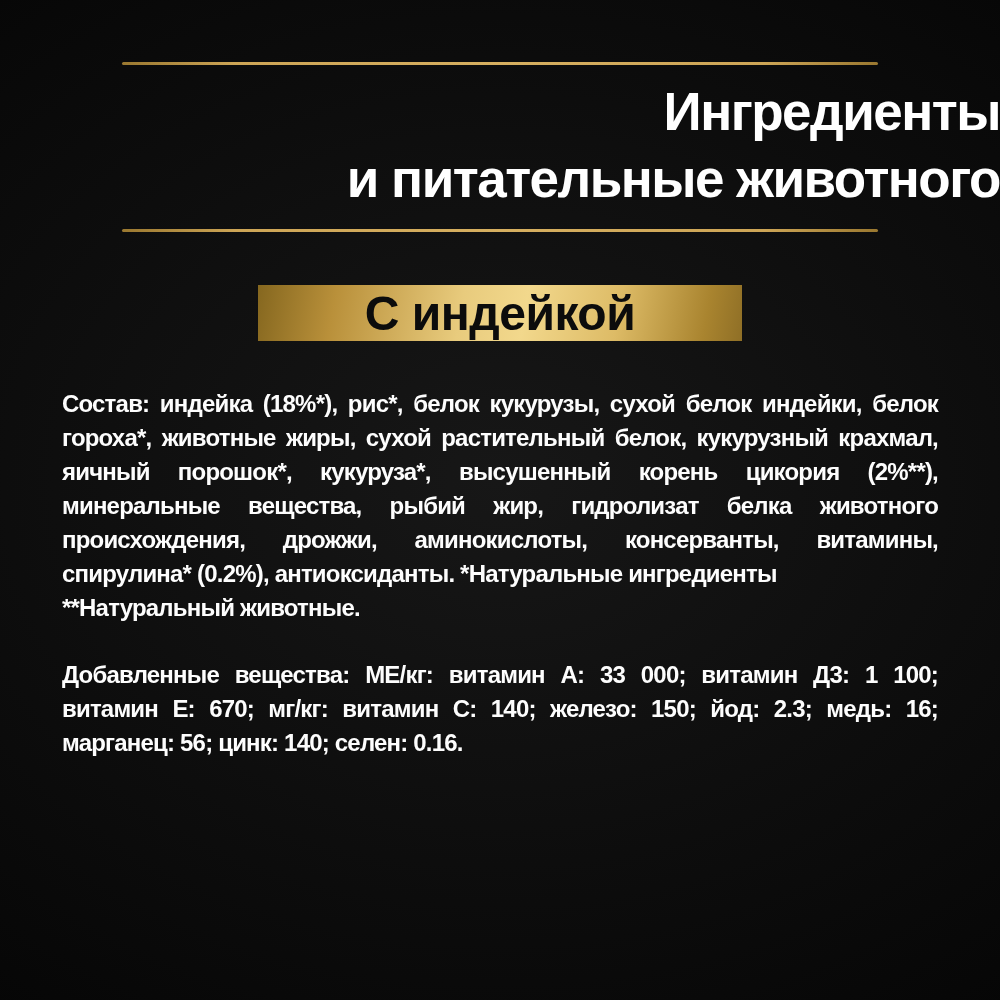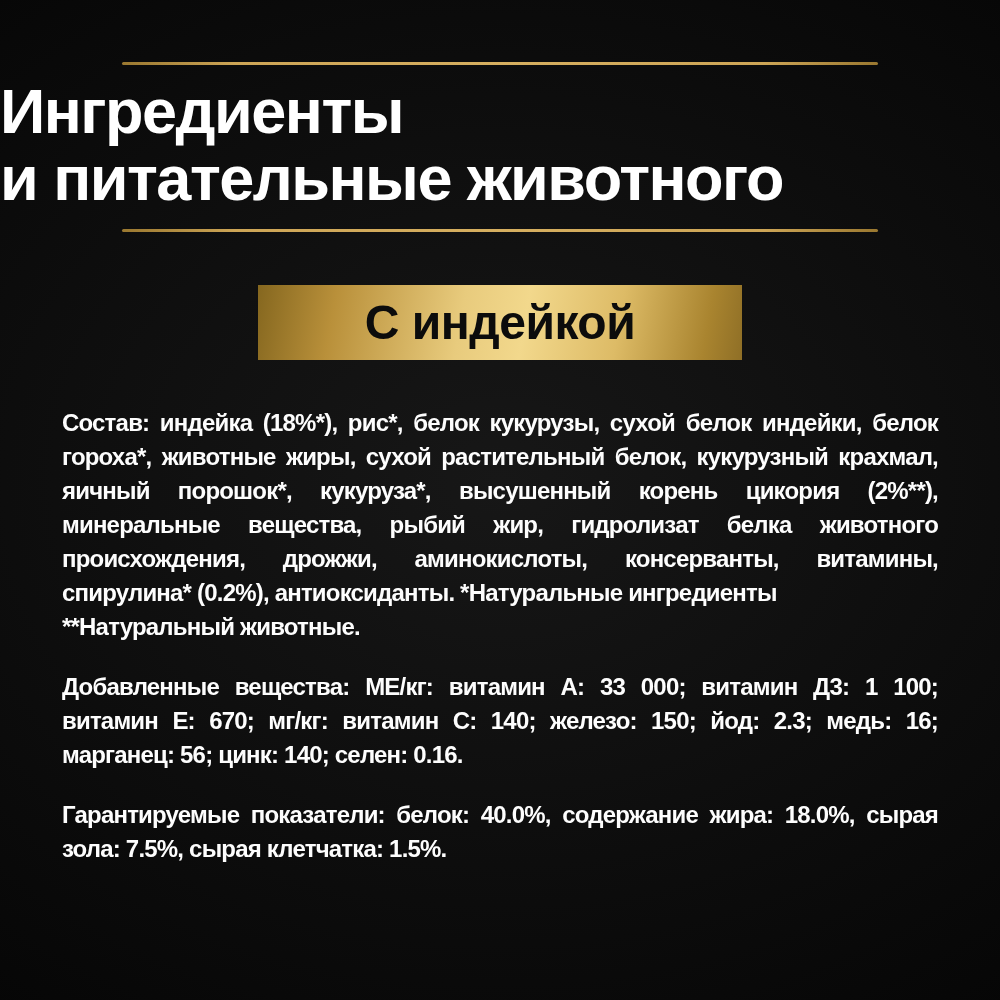--- a/index.html
+++ b/index.html
@@ -29,31 +29,31 @@
     height: 3px;
     margin: 0 auto;
     border-radius: 2px;
     background: linear-gradient(90deg, #9a7830 0%, #cda556 15%, #d6af60 50%, #cda556 85%, #9a7830 100%);
   }
   .rule-top { margin-top: 62px; }
   .rule-bottom { margin-top: 17px; }
 
   .title {
     margin: 13px 0 0 0;
-    text-align: left;
-    font-size: 63px;
+    text-align: right;
+    font-size: 53px;
     line-height: 67px;
     font-weight: 700;
     letter-spacing: -1.5px;
     color: #ffffff;
   }
 
   .banner {
     width: 484px;
-    height: 75px;
+    height: 56px;
     margin: 53px auto 0 auto;
     display: flex;
     align-items: center;
     justify-content: center;
     background: linear-gradient(100deg,
       #85671f 0%,
       #b9903a 16%,
       #e8cb7d 42%,
       #f2d88c 55%,
       #ddbb66 74%,
@@ -74,21 +74,21 @@
     margin: 0;
     font-size: 24px;
     line-height: 34px;
     font-weight: 700;
     letter-spacing: -0.8px;
     text-align: justify;
     text-justify: inter-word;
     color: #fdfdfd;
   }
   .body-text.composition { margin-top: 46px; }
-  .body-text.additives   { margin-top: 26px; }
+  .body-text.additives   { margin-top: 33px; }
   .body-text.guaranteed  { margin-top: 26px; }
 </style>
 </head>
 <body>
 
 <div class="card">
 
   <div class="rule rule-top"></div>
 
   <h1 class="title">
@@ -104,17 +104,16 @@
 
   <div class="content">
 
     <p class="body-text composition">
       <span>Состав: индейка (18%*), рис*, белок кукурузы, сухой белок индейки, белок гороха*, животные жиры, сухой растительный белок, кукурузный крахмал, яичный порошок*, кукуруза*, высушенный корень цикория (2%**), минеральные вещества, рыбий жир, гидролизат белка животного происхождения, дрожжи, аминокислоты, консерванты, витамины, спирулина* (0.2%), антиоксиданты. *Натуральные ингредиенты</span><br>
       <span>**Натуральный животные.</span>
     </p>
 
     <p class="body-text additives">Добавленные вещества: МЕ/кг: витамин А: 33 000; витамин Д3: 1 100; витамин Е: 670; мг/кг: витамин С: 140; железо: 150; йод: 2.3; медь: 16; марганец: 56; цинк: 140; селен: 0.16.</p>
 
-    <p class="body-text guaranteed">Гарантируемые показатели: белок: 40.0%, содержание жира: 18.0%, сырая зола: 7.5%, сырая клетчатка: 1.5%.</p>
 
   </div>
 
 </div>
 
 </body></html>

